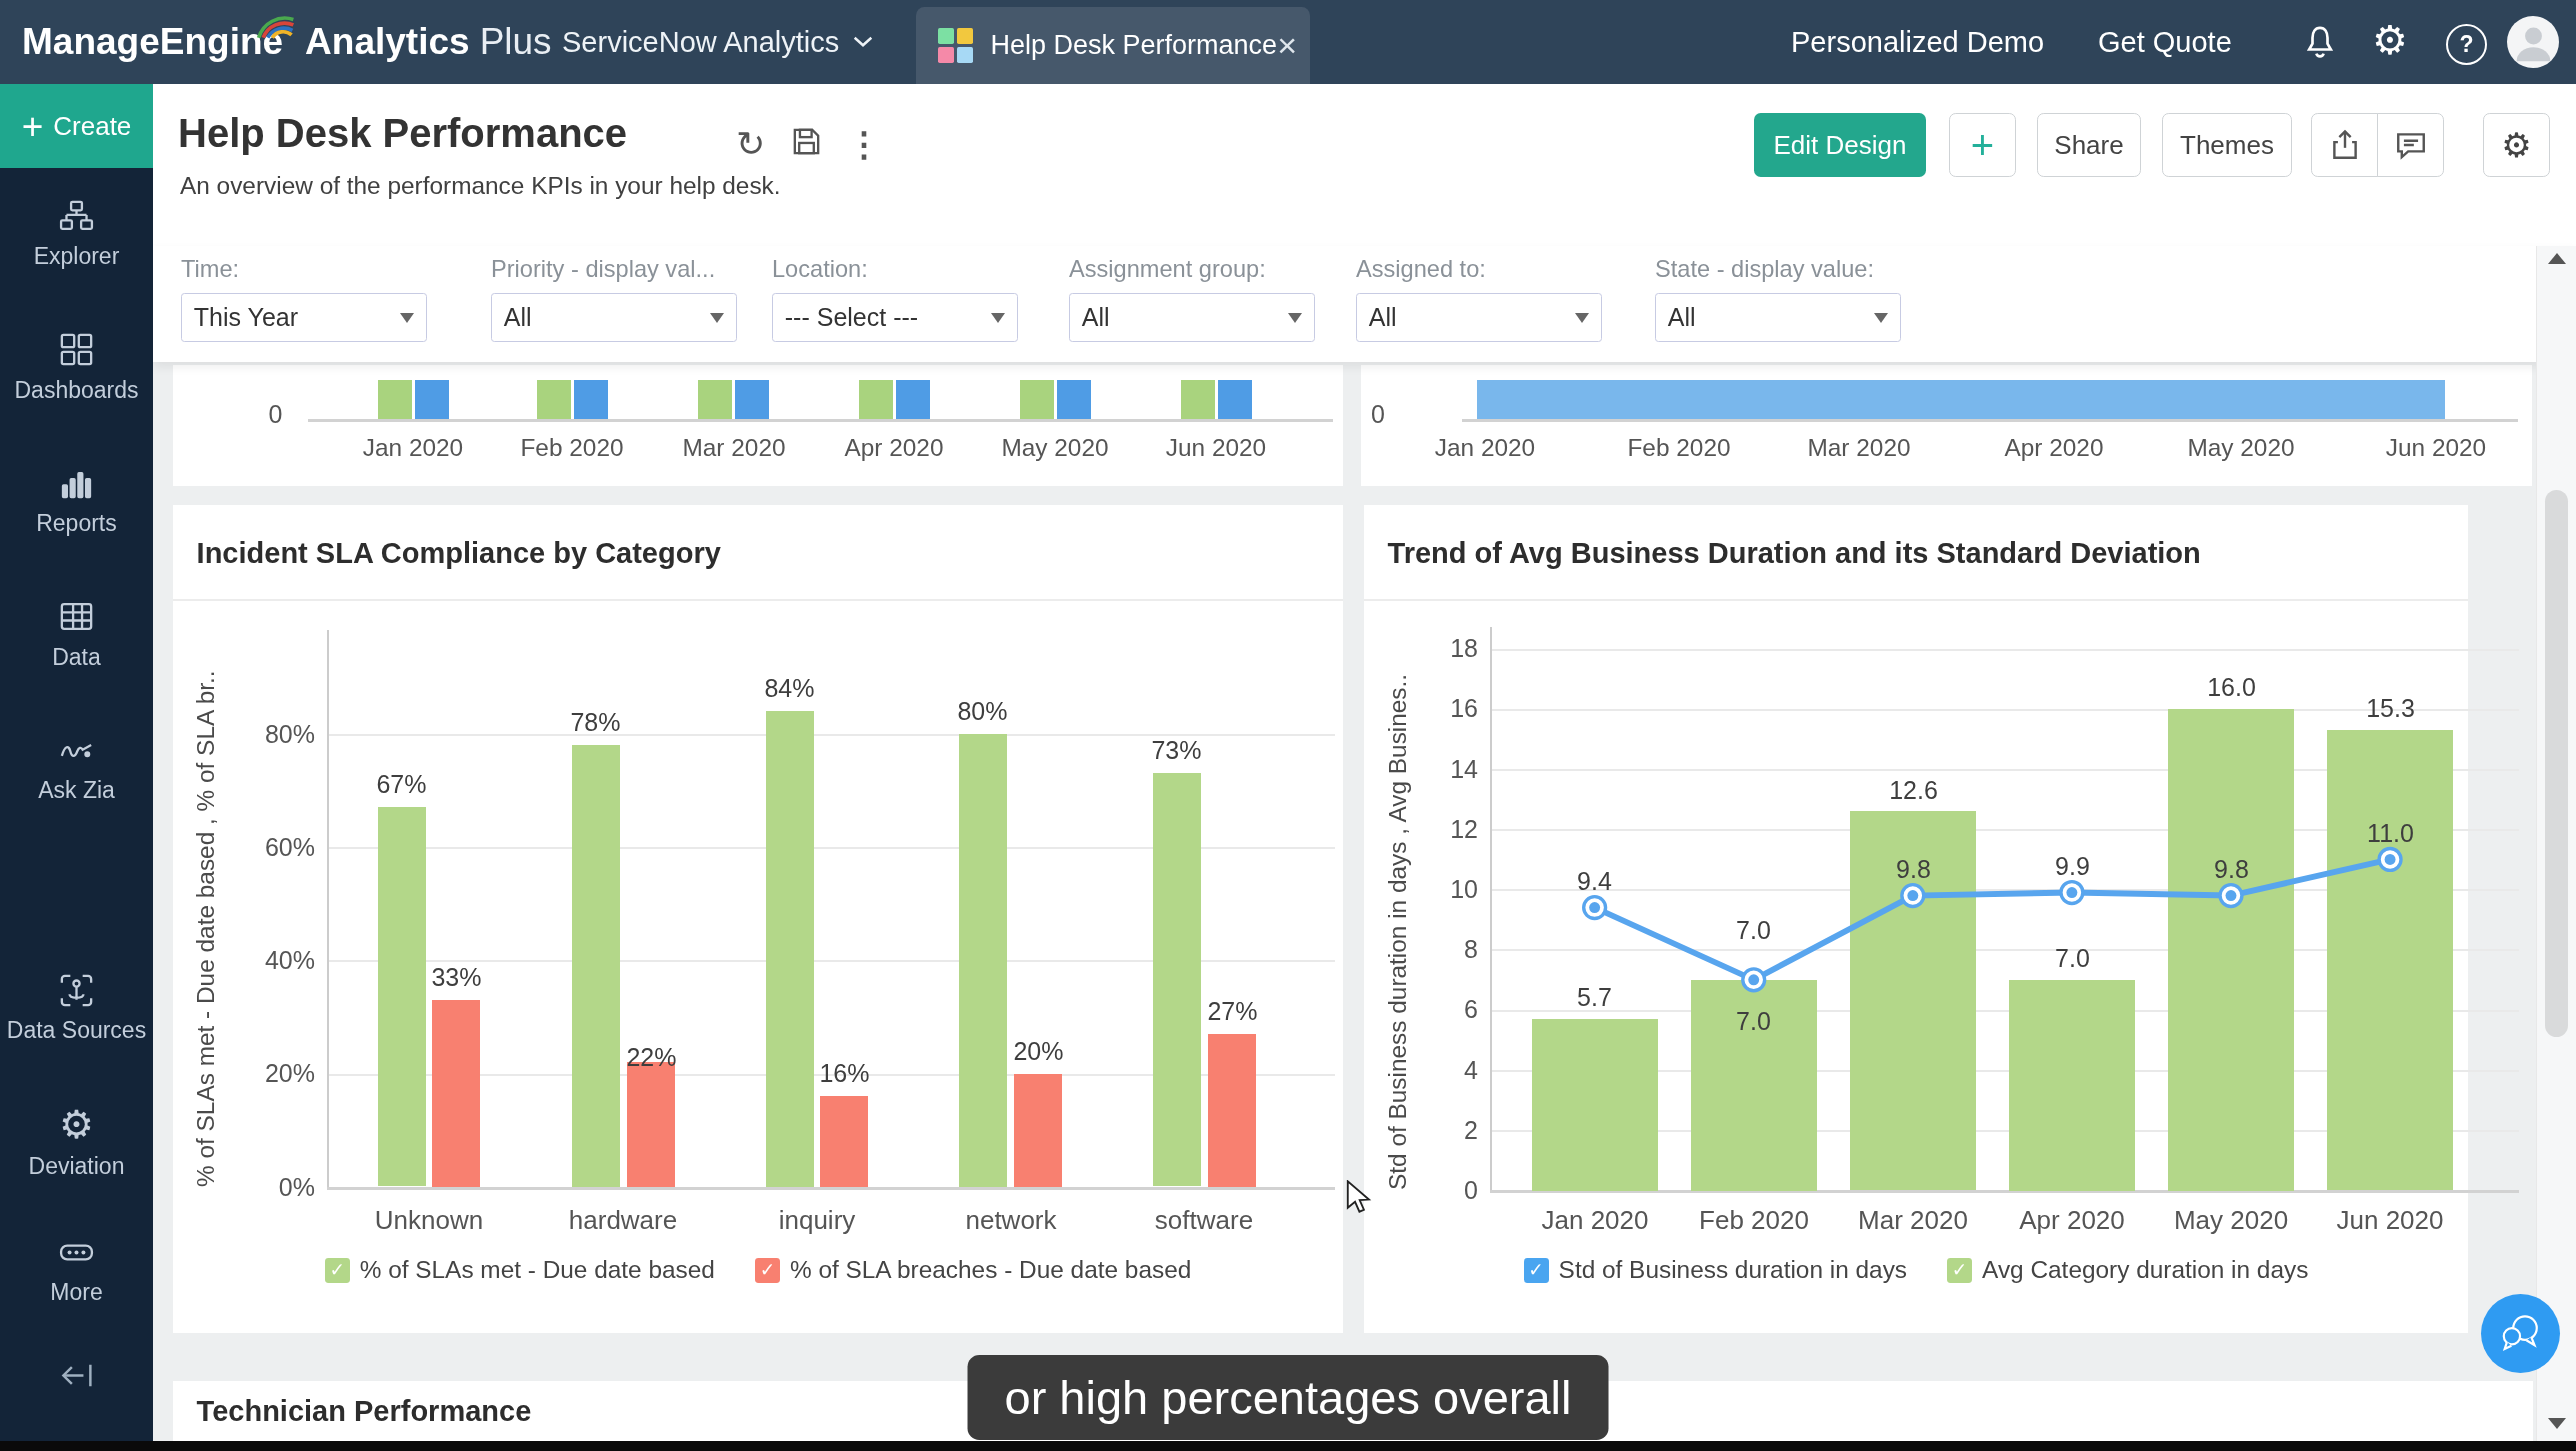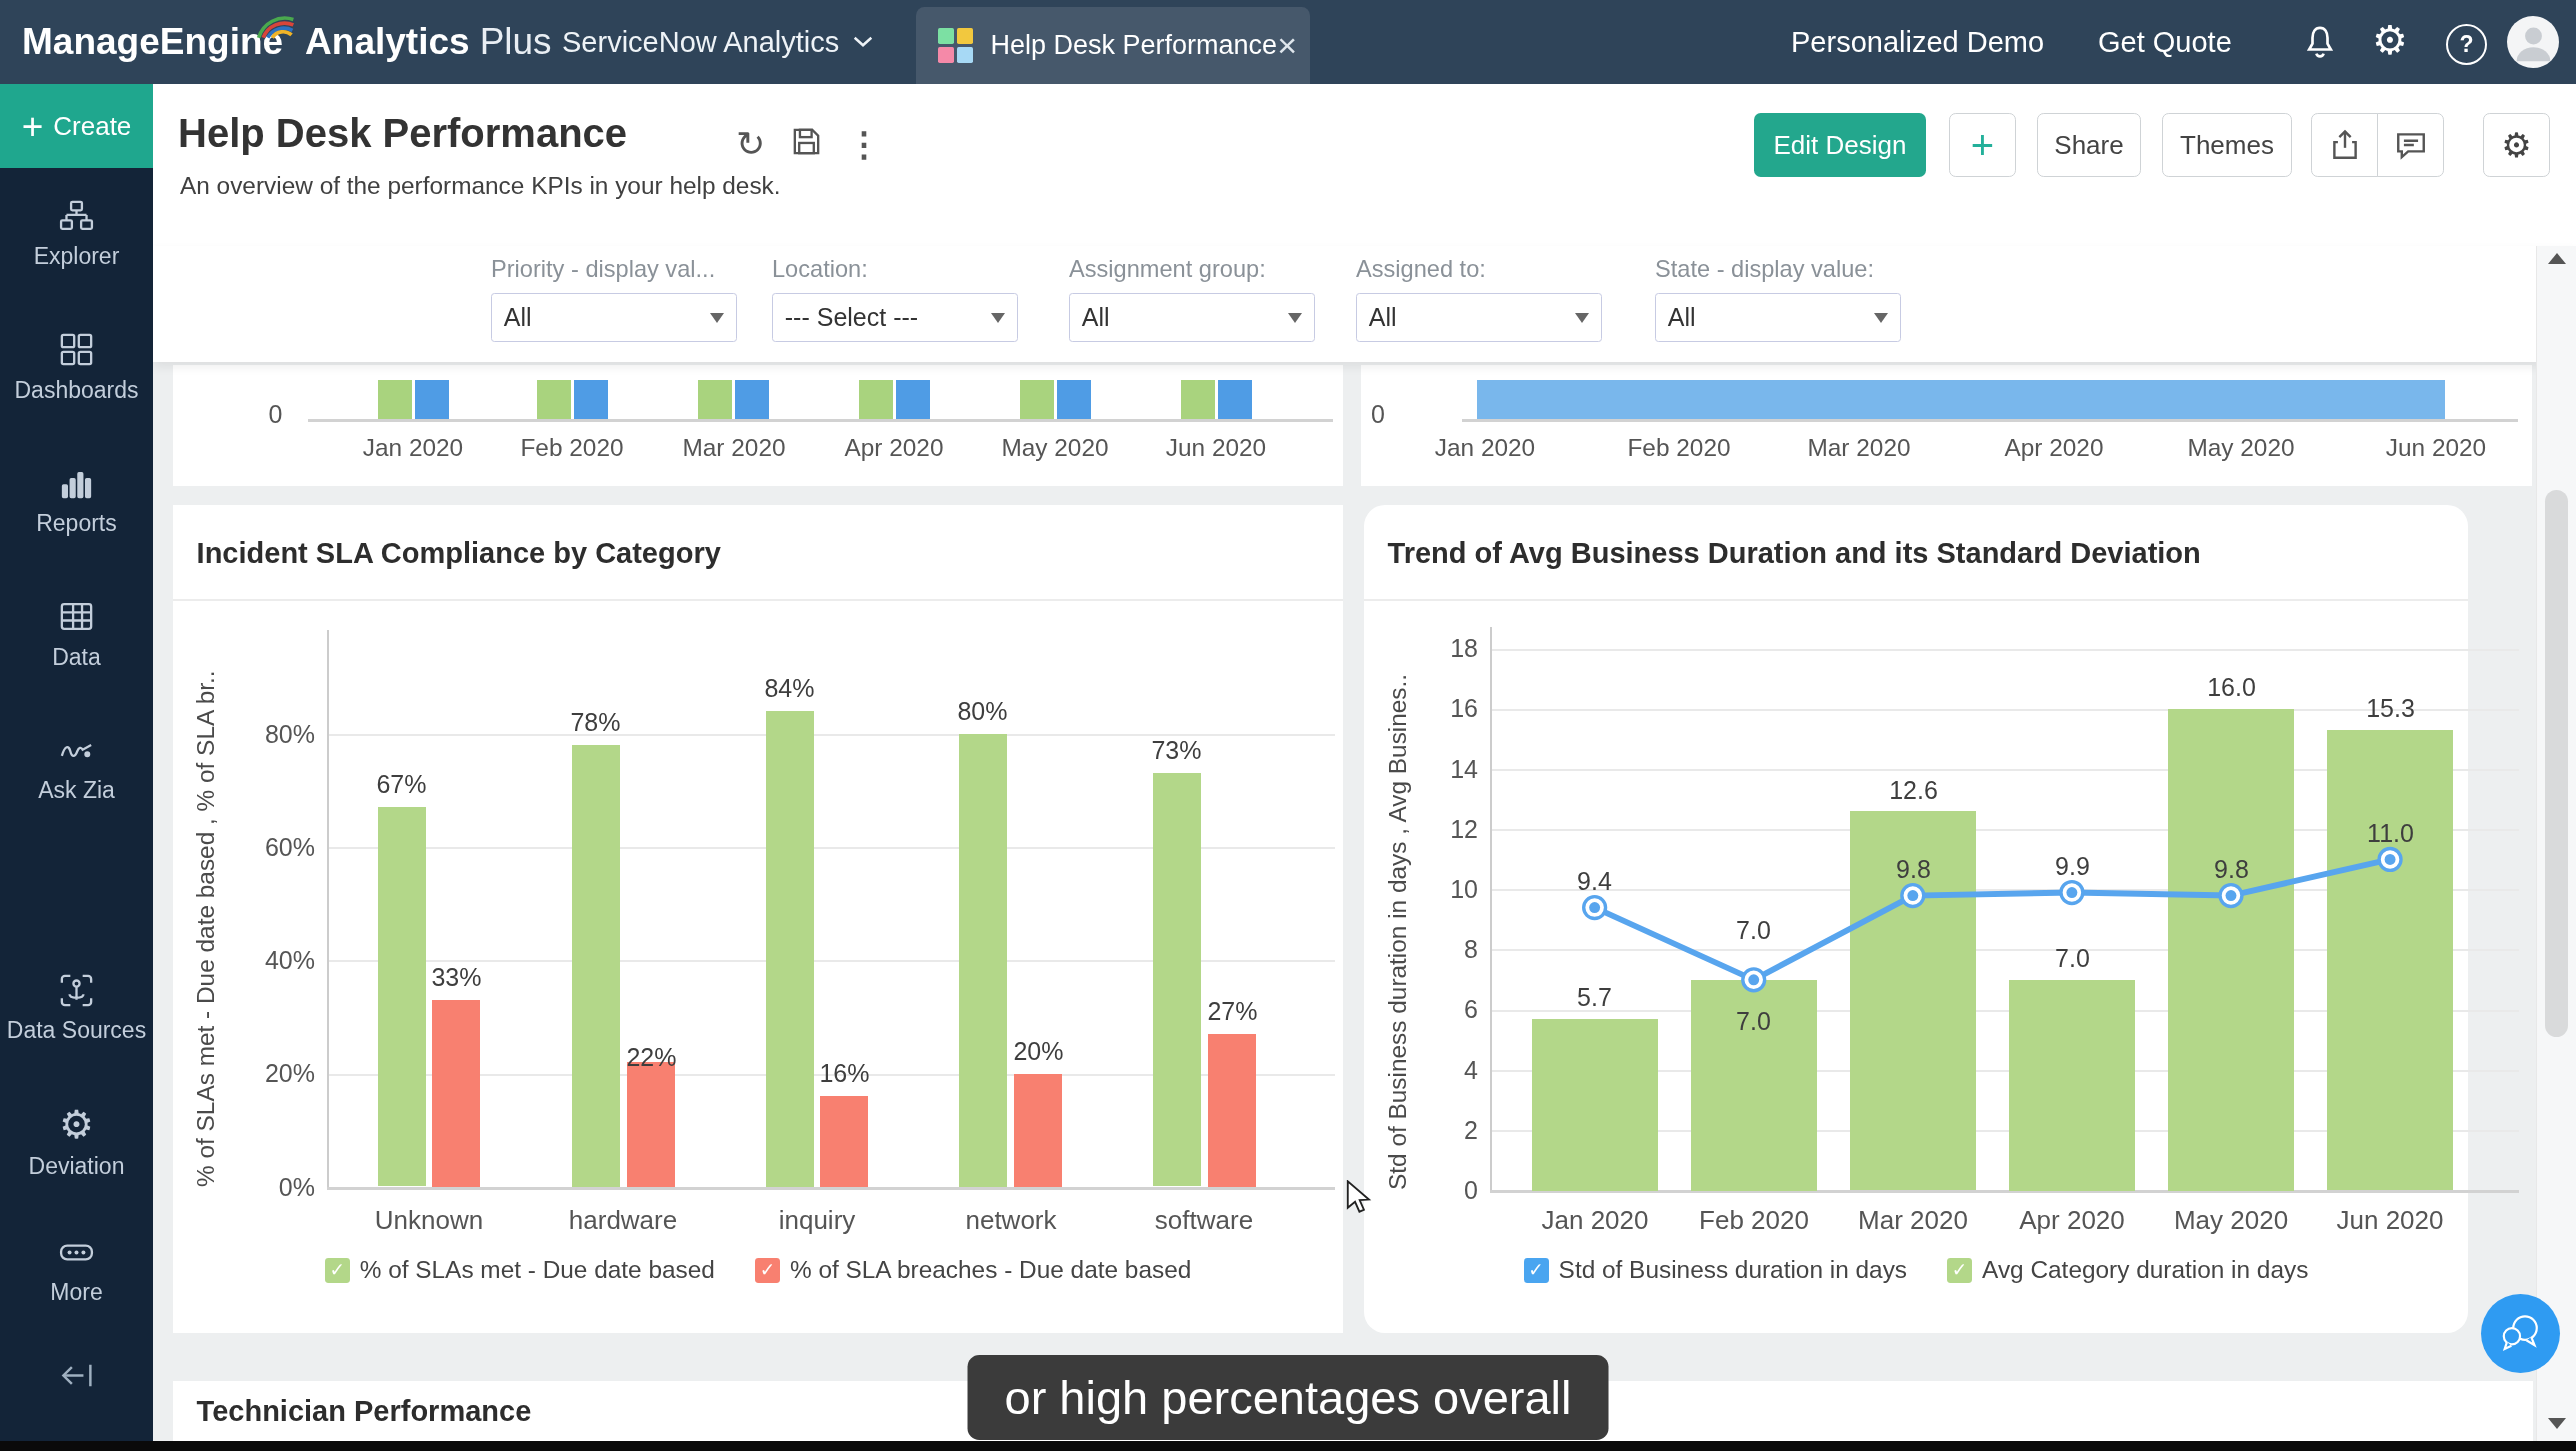--- a/index.html
+++ b/index.html
@@ -64,21 +64,21 @@
                  display:flex;align-items:center;justify-content:space-between;padding:0 11.8px;
                  font-size:25px;color:#333;cursor:pointer;box-sizing:border-box;}
   .arrow-down{width:0;height:0;border-left:7.6px solid transparent;border-right:7.6px solid transparent;
               border-top:10px solid #666;}
 
   
   .panel{position:absolute;background:#fff;}
   #clip-left{left:173px;top:365px;width:1170px;height:121px;}
   #clip-right{left:1361px;top:365px;width:1171px;height:121px;}
   #panel-sla{left:173px;top:505px;width:1170px;height:828px;}
-  #panel-trend{left:1364px;top:505px;width:1104px;height:828px;border-radius:21px;}
+  #panel-trend{left:1364px;top:505px;width:1104px;height:828px;}
   #panel-tech{left:173px;top:1381px;width:2360px;height:60px;}
   .panel-title{position:absolute;left:23.6px;top:32px;font-size:29px;font-weight:bold;color:#2d2d2d;white-space:nowrap;}
   #panel-tech .panel-title{top:13.5px;}
   .panel-divider{position:absolute;left:0;top:94px;width:100%;height:1.7px;background:#ececec;}
   .chart{position:absolute;left:0;top:0;right:0;bottom:0;}
 
   .gridline{position:absolute;height:1.7px;background:#e9e9e9;}
   .baseline{position:absolute;height:2.5px;background:#d2d2d2;}
   .vaxis{position:absolute;width:1.7px;background:#cccccc;}
   .ytick{position:absolute;font-size:25px;color:#555;text-align:right;width:93px;}
@@ -281,20 +281,27 @@
       <path d="M3 4.5 H21 V16.5 H10 L5.5 20.5 V16.5 H3 Z"></path>
         <path d="M7 9 H17 M7 12 H14"></path>
     </svg>
   </div>
   <div class="hbtn" id="btn-gear">
     <span>⚙</span>
   </div>
 </section>
 
 <section id="filter-panel">
+  <div class="filter" style="left:28px">
+    <div class="filter-label">Time:</div>
+    <div class="filter-select">
+      <span>This Year</span>
+      <span class="arrow-down"></span>
+    </div>
+  </div>
   <div class="filter" style="left:338px">
     <div class="filter-label">Priority - display val...</div>
     <div class="filter-select">
       <span>All</span>
       <span class="arrow-down"></span>
     </div>
   </div>
   <div class="filter" style="left:619px">
     <div class="filter-label">Location:</div>
     <div class="filter-select">

